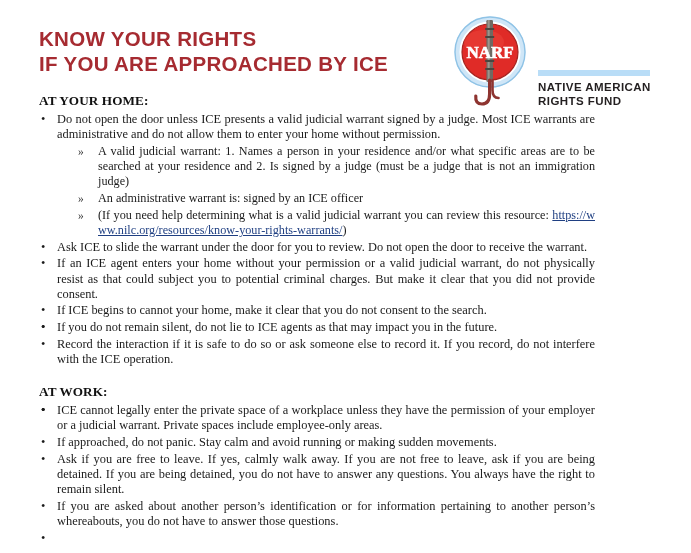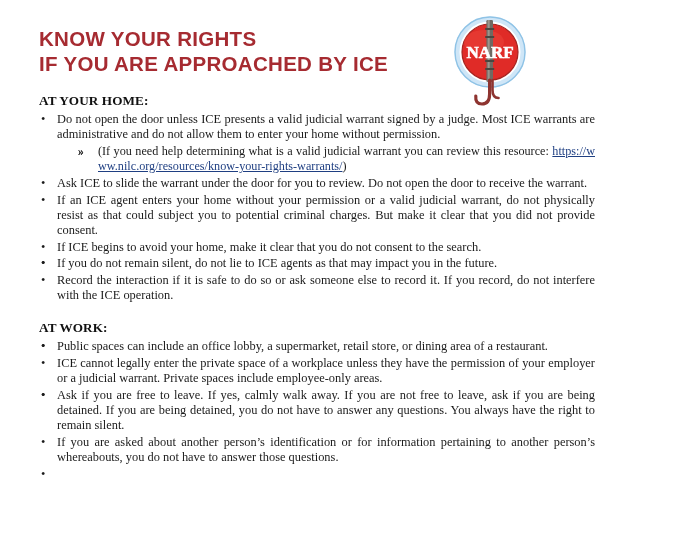--- a/index.html
+++ b/index.html
@@ -177,46 +177,51 @@
         <rect x="33.2" y="20" width="9" height="2" fill="#4a4640"></rect>
         <rect x="33.2" y="44" width="9" height="2" fill="#4a4640"></rect>
         <rect x="33.2" y="52" width="9" height="2" fill="#4a4640"></rect>
 
         <path d="M37.6 64 L37.6 78 Q37.6 88 30 88 Q23 88 23.8 80" fill="none" stroke="#8e3430" stroke-width="3.2" stroke-linecap="round"></path>
         <path d="M40.5 64 L40.5 74 Q40.5 82 46.5 82" fill="none" stroke="#8e3430" stroke-width="2.6" stroke-linecap="round"></path>
 
         <text x="38" y="42" text-anchor="middle" font-family="Liberation Serif, DejaVu Serif, serif" font-size="17" font-weight="bold" fill="#ffffff" stroke="#ffffff" stroke-width="0.6">NARF</text>
       </svg>
     </div>
+    <div class="logo-text">
+      <div class="logo-rule"></div>
+      <div class="logo-name">NATIVE AMERICAN</div>
+      <div class="logo-name">RIGHTS FUND</div>
+    </div>
   </div>
 </div>
 
 <div class="content" id="content-root">
     <div class="section">
       <div class="section-heading">AT YOUR HOME:</div>
       <ul class="bullets">
         <li class="bullet"><span class="marker">•</span><span>Do not open the door unless ICE presents a valid judicial warrant signed by a judge. Most ICE warrants are administrative and do not allow them to enter your home without permission.</span></li>
         <ul class="subbullets">
-          <li class="subbullet"><span class="marker">»</span></li>
-          <li class="subbullet"><span class="marker">»</span></li>
+          <li class="subbullet"><span class="marker">»</span><span>A valid judicial warrant: 1. Names a person in your residence and/or what specific areas are to be searched at your residence and 2. Is signed by a judge (must be a judge that is not an immigration judge)</span></li>
+          <li class="subbullet"><span class="marker">»</span><span>An administrative warrant is: signed by an ICE officer</span></li>
           <li class="subbullet"><span class="marker">»</span><span>(If you need help determining what is a valid judicial warrant you can review this resource: </span><a class="inline-link" href="#">https://www.nilc.org/resources/know-your-rights-warrants/</a><span>)</span></li>
         </ul>
         <li class="bullet"><span class="marker">•</span><span>Ask ICE to slide the warrant under the door for you to review. Do not open the door to receive the warrant.</span></li>
         <li class="bullet"><span class="marker">•</span><span>If an ICE agent enters your home without your permission or a valid judicial warrant, do not physically resist as that could subject you to potential criminal charges. But make it clear that you did not provide consent.</span></li>
-        <li class="bullet"><span class="marker">•</span><span>If ICE begins to avoid your home, make it clear that you do not consent to the search.</span></li>
+        <li class="bullet"><span class="marker">•</span><span>If ICE begins to cannot your home, make it clear that you do not consent to the search.</span></li>
         <li class="bullet"><span class="marker">•</span></li>
         <li class="bullet"><span class="marker">•</span><span>If you do not remain silent, do not lie to ICE agents as that may impact you in the future.</span></li>
         <li class="bullet"><span class="marker">•</span><span>Record the interaction if it is safe to do so or ask someone else to record it. If you record, do not interfere with the ICE operation.</span></li>
       </ul>
     </div>
     <div class="section">
       <div class="section-heading">AT WORK:</div>
       <ul class="bullets">
         <li class="bullet"><span class="marker">•</span></li>
-        <li class="bullet"><span class="marker">•</span><span>Public spaces can include an office lobby, a supermarket, retail store, or dining area of a restaurant.</span></li>
+        <li class="bullet"><span class="marker">•</span></li>
         <li class="bullet"><span class="marker">•</span><span>ICE cannot legally enter the private space of a workplace unless they have the permission of your employer or a judicial warrant. Private spaces include employee-only areas.</span></li>
-        <li class="bullet"><span class="marker">•</span></li>
+        <li class="bullet"><span class="marker">•</span><span>If approached, do not panic. Stay calm and avoid running or making sudden movements.</span></li>
         <li class="bullet"><span class="marker">•</span><span>Ask if you are free to leave. If yes, calmly walk away. If you are not free to leave, ask if you are being detained. If you are being detained, you do not have to answer any questions. You always have the right to remain silent.</span></li>
         <li class="bullet"><span class="marker">•</span><span>If you are asked about another person’s identification or for information pertaining to another person’s whereabouts, you do not have to answer those questions.</span></li>
         <li class="bullet"><span class="marker">•</span></li>
       </ul>
     </div>
   </div>
 
 </body></html>

